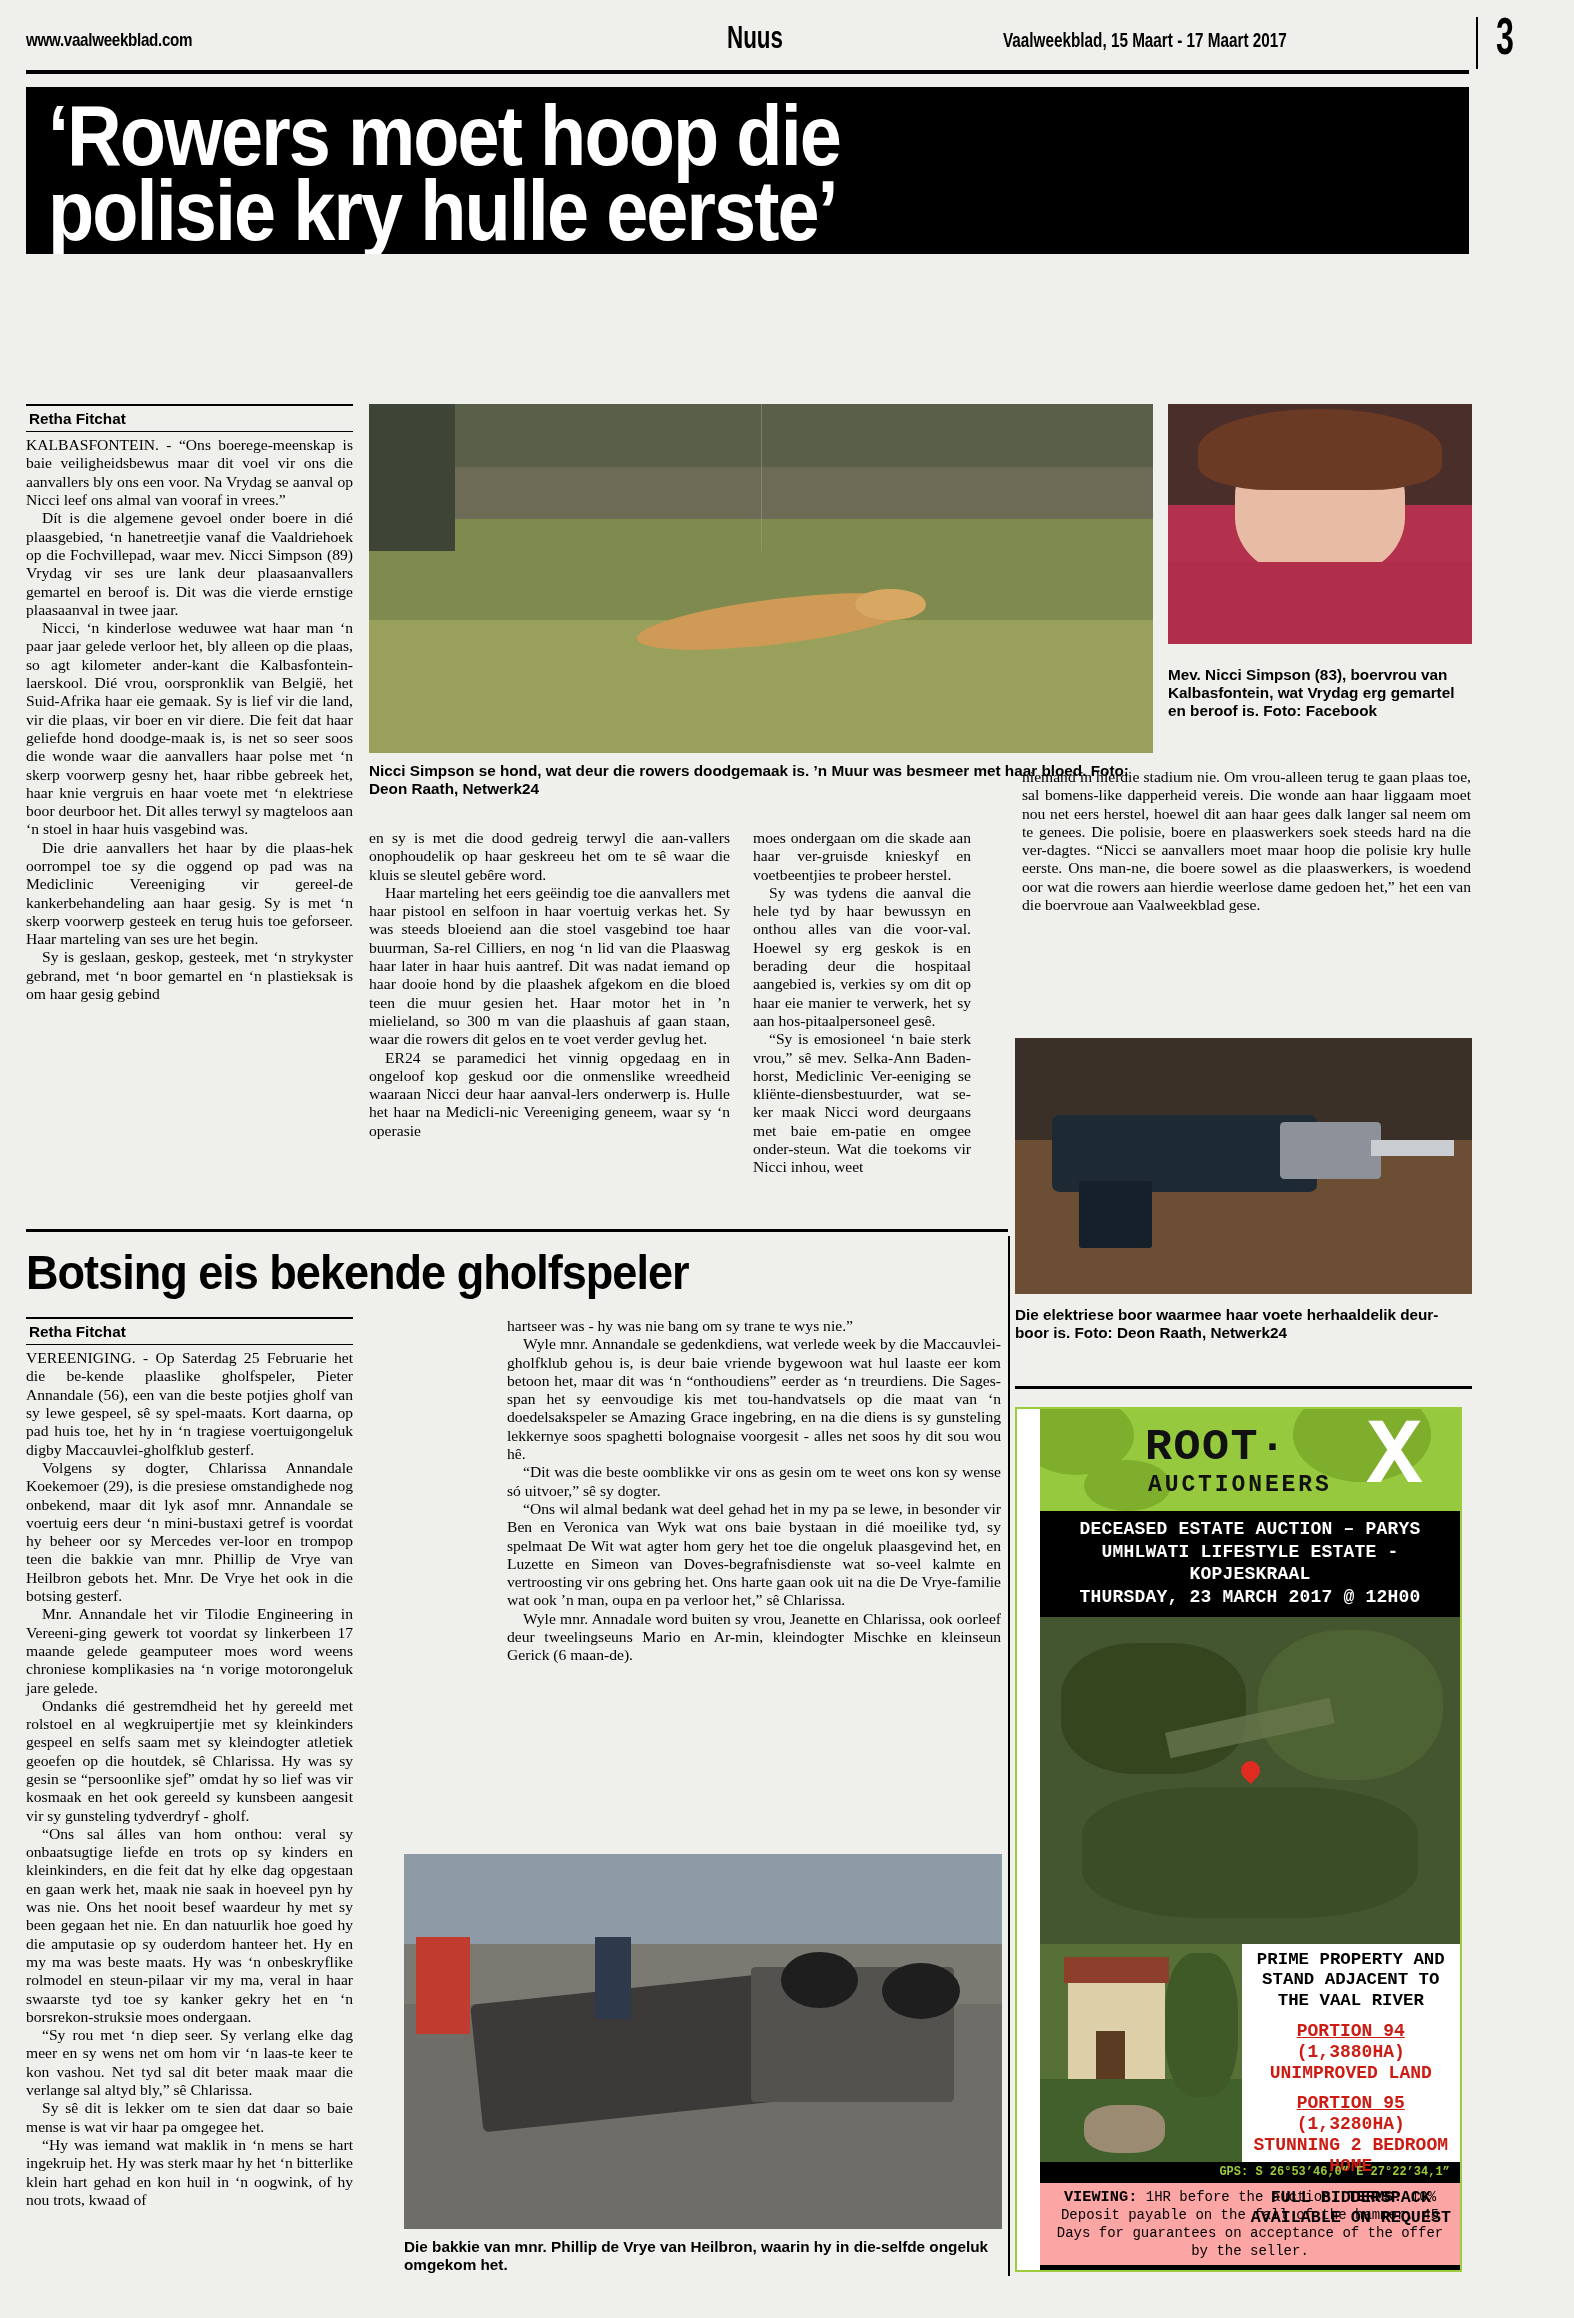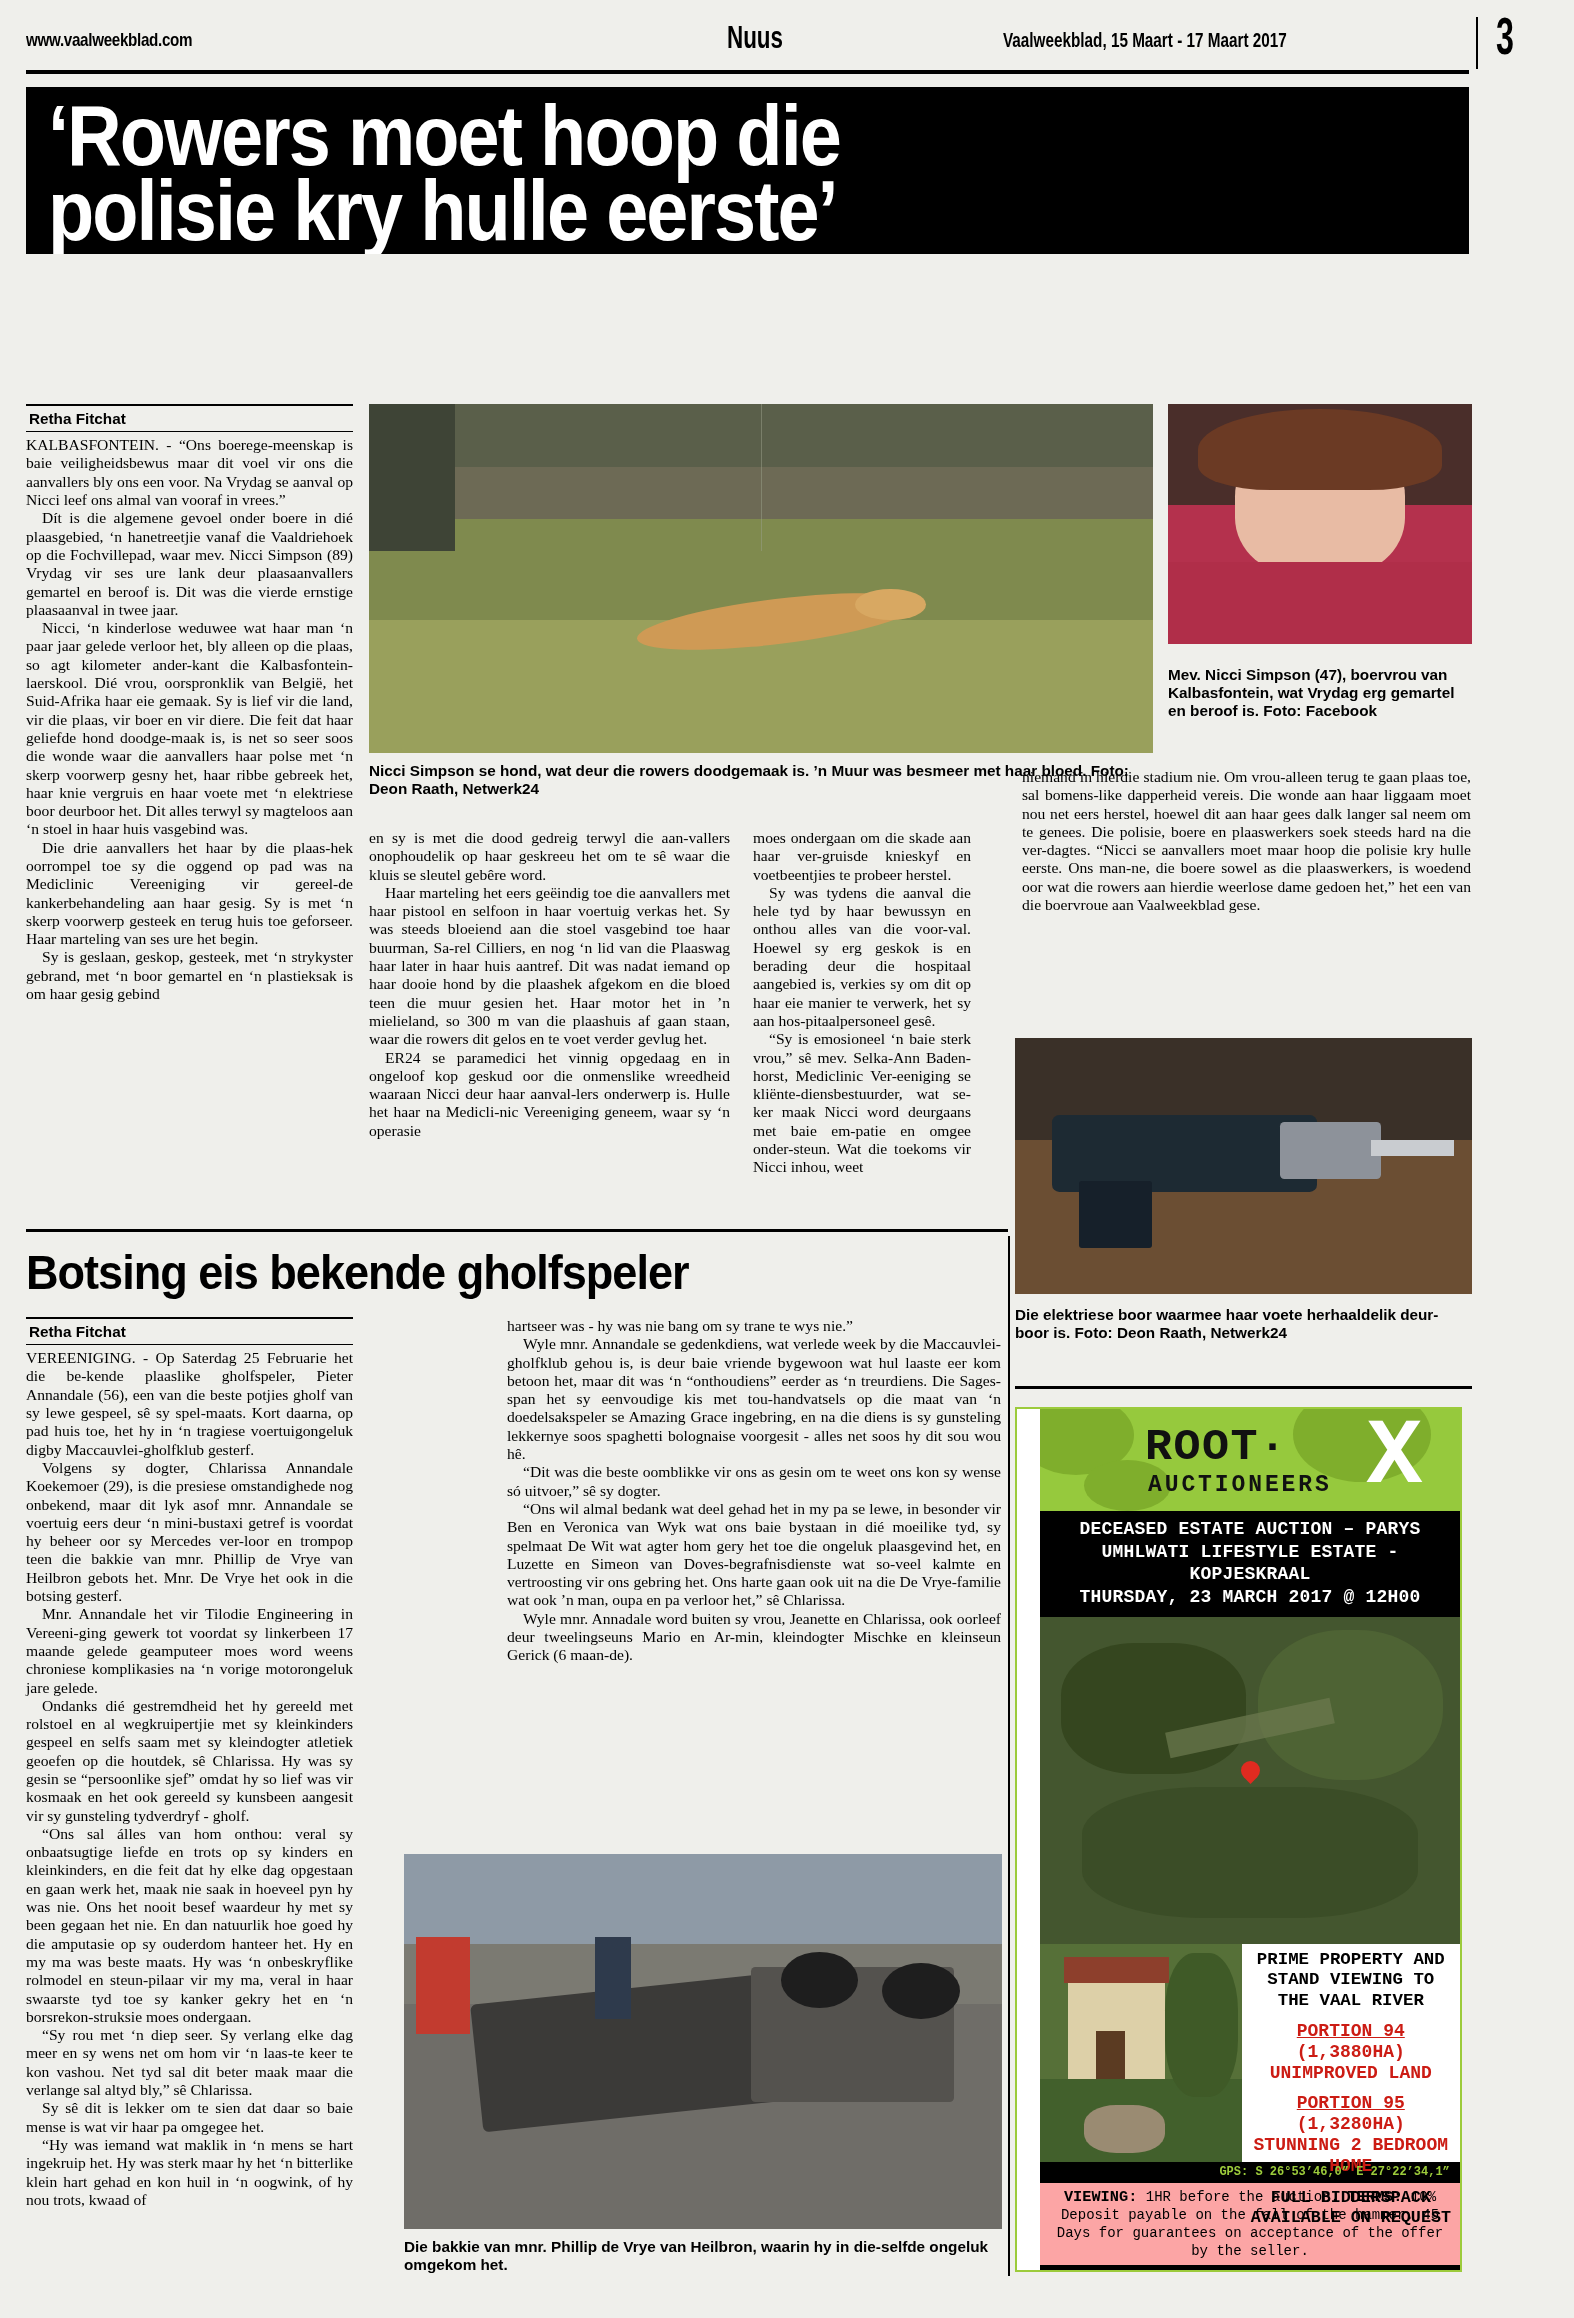--- a/index.html
+++ b/index.html
@@ -123,21 +123,21 @@
     <div style="position:absolute;left:50%;top:0;width:0.7px;height:42%;background:#9aa08a;opacity:.5;"></div>
   </div>
   <div class="cap" style="left:369px; top:762px; width:771px;">Nicci Simpson se hond, wat deur die rowers doodgemaak is. ’n Muur was besmeer met haar bloed. Foto: Deon Raath, Netwerk24</div>
 
   <div class="photo" style="left:1168px; top:404px; width:304px; height:240px; background:#b4314d;">
     <div style="position:absolute;left:0;top:0;width:100%;height:42%;background:#4a2e2a;"></div>
     <div style="position:absolute;left:22%;top:10%;width:56%;height:62%;background:#e8bba4;border-radius:46% 46% 40% 40%;"></div>
     <div style="position:absolute;left:10%;top:2%;width:80%;height:34%;background:#6b3a24;border-radius:50% 50% 30% 30%;"></div>
     <div style="position:absolute;left:0;top:66%;width:100%;height:34%;background:#b02e49;"></div>
   </div>
-  <div class="cap" style="left:1168px; top:666px; width:304px;">Mev. Nicci Simpson (47), boervrou van Kalbasfontein, wat Vrydag erg gemartel en beroof is. Foto: Facebook</div>
+  <div class="cap" style="left:1168px; top:666px; width:304px;">Mev. Nicci Simpson (83), boervrou van Kalbasfontein, wat Vrydag erg gemartel en beroof is. Foto: Facebook</div>
 
   <div class="col" style="left:369px; top:829px; width:361px;">
     <p class="first">en sy is met die dood gedreig terwyl die aan-vallers onophoudelik op haar geskreeu het om te sê waar die kluis se sleutel gebêre word.</p>
     <p>Haar marteling het eers geëindig toe die aanvallers met haar pistool en selfoon in haar voertuig verkas het. Sy was steeds bloeiend aan die stoel vasgebind toe haar buurman, Sa-rel Cilliers, en nog ‘n lid van die Plaaswag haar later in haar huis aantref. Dit was nadat iemand op haar dooie hond by die plaashek afgekom en die bloed teen die muur gesien het. Haar motor het in ’n mielieland, so 300 m van die plaashuis af gaan staan, waar die rowers dit gelos en te voet verder gevlug het.</p>
     <p>ER24 se paramedici het vinnig opgedaag en in ongeloof kop geskud oor die onmenslike wreedheid waaraan Nicci deur haar aanval-lers onderwerp is. Hulle het haar na Medicli-nic Vereeniging geneem, waar sy ‘n operasie</p>
   </div>
 
   <div class="col" style="left:753px; top:829px; width:218px;">
     <p class="first">moes ondergaan om die skade aan haar ver-gruisde knieskyf en voetbeentjies te probeer herstel.</p>
     <p>Sy was tydens die aanval die hele tyd by haar bewussyn en onthou alles van die voor-val. Hoewel sy erg geskok is en berading deur die hospitaal aangebied is, verkies sy om dit op haar eie manier te verwerk, het sy aan hos-pitaalpersoneel gesê.</p>
@@ -231,21 +231,21 @@
         <div style="position:absolute;left:14%;top:12%;width:48%;height:56%;background:#ddd0a8;"></div>
         <div style="position:absolute;left:12%;top:6%;width:52%;height:12%;background:#8d3f2c;"></div>
         <div style="position:absolute;left:28%;top:40%;width:14%;height:28%;background:#5b3b22;"></div>
         <div style="position:absolute;left:0;top:62%;width:100%;height:38%;background:#42602c;"></div>
         <div style="position:absolute;left:22%;top:74%;width:40%;height:22%;background:#9a8b72;border-radius:40%;"></div>
         <div style="position:absolute;right:2%;top:4%;width:36%;height:66%;background:#3f5a27;border-radius:40%;"></div>
       </div>
       <div class="txt">
         <div class="hd">
           <div>PRIME PROPERTY AND</div>
-          <div>STAND VIEWING TO</div>
+          <div>STAND ADJACENT TO</div>
           <div>THE VAAL RIVER</div>
         </div>
         <div class="red">
           <u>PORTION 94</u><span> (1,3880HA)</span>
           <div>UNIMPROVED LAND</div>
         </div>
         <div class="red">
           <u>PORTION 95</u><span> (1,3280HA)</span>
           <div>STUNNING 2 BEDROOM HOME</div>
         </div>

